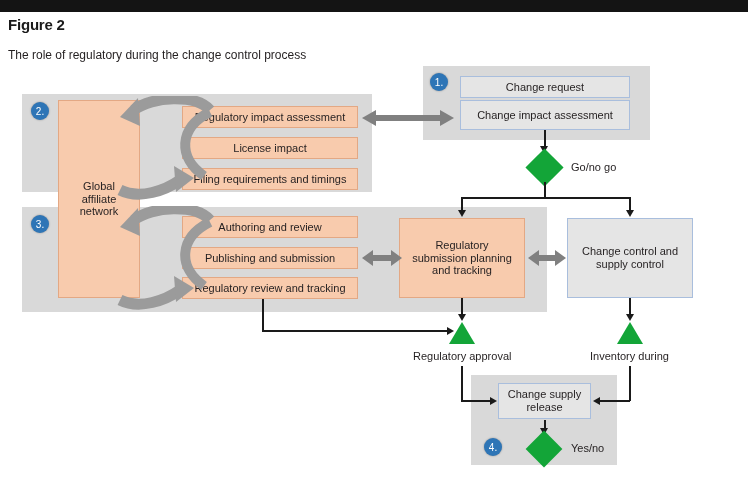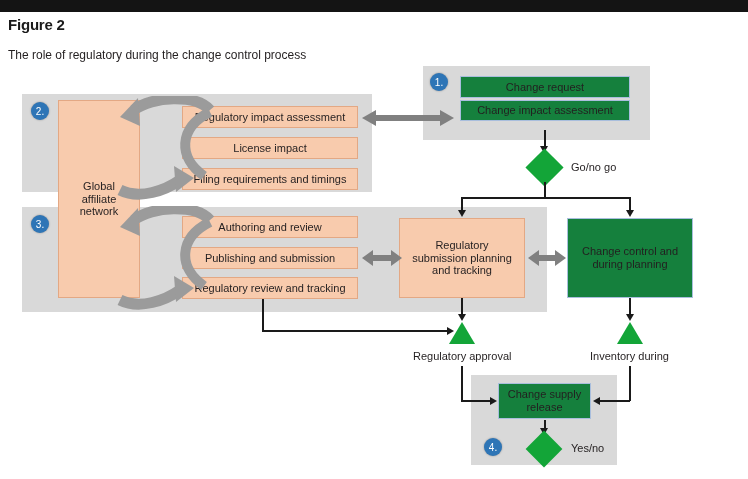--- a/index.html
+++ b/index.html
@@ -20,21 +20,21 @@
     position:absolute;width:18px;height:18px;border-radius:50%;
     background:#2e75b6;color:#ffffff;font-size:10px;
     display:flex;align-items:center;justify-content:center;
     box-shadow:0 0 2px rgba(0,0,0,.35);
   }
   .box{
     position:absolute;display:flex;align-items:center;justify-content:center;
     text-align:center;font-size:11px;line-height:1.15;box-sizing:border-box;
   }
   .box.orange{background:#f8cbad;border:1px solid #e3a884;color:#231f20;}
-  .box.blue{background:#15803d;border:1px solid #a9bedd;color:#231f20;}
+  .box.blue{background:#e5e5e5;border:1px solid #a9bedd;color:#231f20;}
   .conn{position:absolute;background:#1a1a1a;}
   .vline{width:1.6px;}
   .hline{height:1.6px;}
 
   .tri{position:absolute;width:0;height:0;border-left:13px solid transparent;border-right:13px solid transparent;border-bottom:22px solid #13a538;}
   .diamond{position:absolute;background:#13a538;transform:rotate(45deg);}
   .caption{position:absolute;font-size:11px;color:#231f20;white-space:nowrap;}
   .arrowhead-down{position:absolute;width:0;height:0;border-left:4.5px solid transparent;border-right:4.5px solid transparent;border-top:7px solid #1a1a1a;}
   .arrowhead-right{position:absolute;width:0;height:0;border-top:4.5px solid transparent;border-bottom:4.5px solid transparent;border-left:7px solid #1a1a1a;}
   .arrowhead-left{position:absolute;width:0;height:0;border-top:4.5px solid transparent;border-bottom:4.5px solid transparent;border-right:7px solid #1a1a1a;}
@@ -42,40 +42,40 @@
 </head>
 <body>
 
 <div id="topbar"></div>
 <div id="fig-title">Figure 2</div>
 <div id="fig-sub">The role of regulatory during the change control process</div>
 
 <div class="panel" style="left:423px;top:66px;width:227px;height:74px;"></div>
 <div class="num" style="left:430px;top:73px;">1.</div>
 <div class="box blue" style="left:460px;top:76px;width:170px;height:22px;">Change request</div>
-<div class="box blue" style="left:460px;top:100px;width:170px;height:21px;">Change impact assessment</div>
+<div class="box blue" style="left:460px;top:100px;width:170px;height:30px;">Change impact assessment</div>
 
 <div class="panel" style="left:22px;top:94px;width:350px;height:98px;"></div>
 <div class="num" style="left:31px;top:102px;">2.</div>
 
 <div class="panel" style="left:22px;top:207px;width:525px;height:105px;"></div>
 <div class="num" style="left:31px;top:215px;">3.</div>
 
 <div class="box orange" style="left:58px;top:100px;width:82px;height:198px;padding:0 6px;">Global affiliate network</div>
 
 <div class="box orange" style="left:182px;top:106px;width:176px;height:22px;">Regulatory impact assessment</div>
 <div class="box orange" style="left:182px;top:137px;width:176px;height:22px;">License impact</div>
 <div class="box orange" style="left:182px;top:168px;width:176px;height:22px;">Filing requirements and timings</div>
 
 <div class="box orange" style="left:182px;top:216px;width:176px;height:22px;">Authoring and review</div>
 <div class="box orange" style="left:182px;top:247px;width:176px;height:22px;">Publishing and submission</div>
 <div class="box orange" style="left:182px;top:277px;width:176px;height:22px;">Regulatory review and tracking</div>
 
 <div class="box orange" style="left:399px;top:218px;width:126px;height:80px;padding:0 8px;">Regulatory submission planning and tracking</div>
-<div class="box blue" style="left:567px;top:218px;width:126px;height:80px;padding:0 8px;">Change control and during planning</div>
+<div class="box blue" style="left:567px;top:218px;width:126px;height:80px;padding:0 8px;">Change control and supply control</div>
 
 <svg style="position:absolute;left:110px;top:96px;width:110px;height:46px;" viewBox="0 0 110 46">
   <path d="M100 14 C 86 -2, 42 0, 24 14" stroke="#9b9b9b" stroke-width="11" fill="none" stroke-linecap="butt"></path>
   <polygon points="28,2 10,21 30,30" fill="#9b9b9b"></polygon>
 </svg>
 <svg style="position:absolute;left:110px;top:160px;width:110px;height:40px;" viewBox="0 0 110 40">
   <path d="M10 30 C 30 40, 56 30, 70 20" stroke="#9b9b9b" stroke-width="11" fill="none"></path>
   <polygon points="64,6 84,18 66,32" fill="#9b9b9b"></polygon>
 </svg>
 <svg style="position:absolute;left:160px;top:100px;width:60px;height:90px;" viewBox="0 0 60 90">

